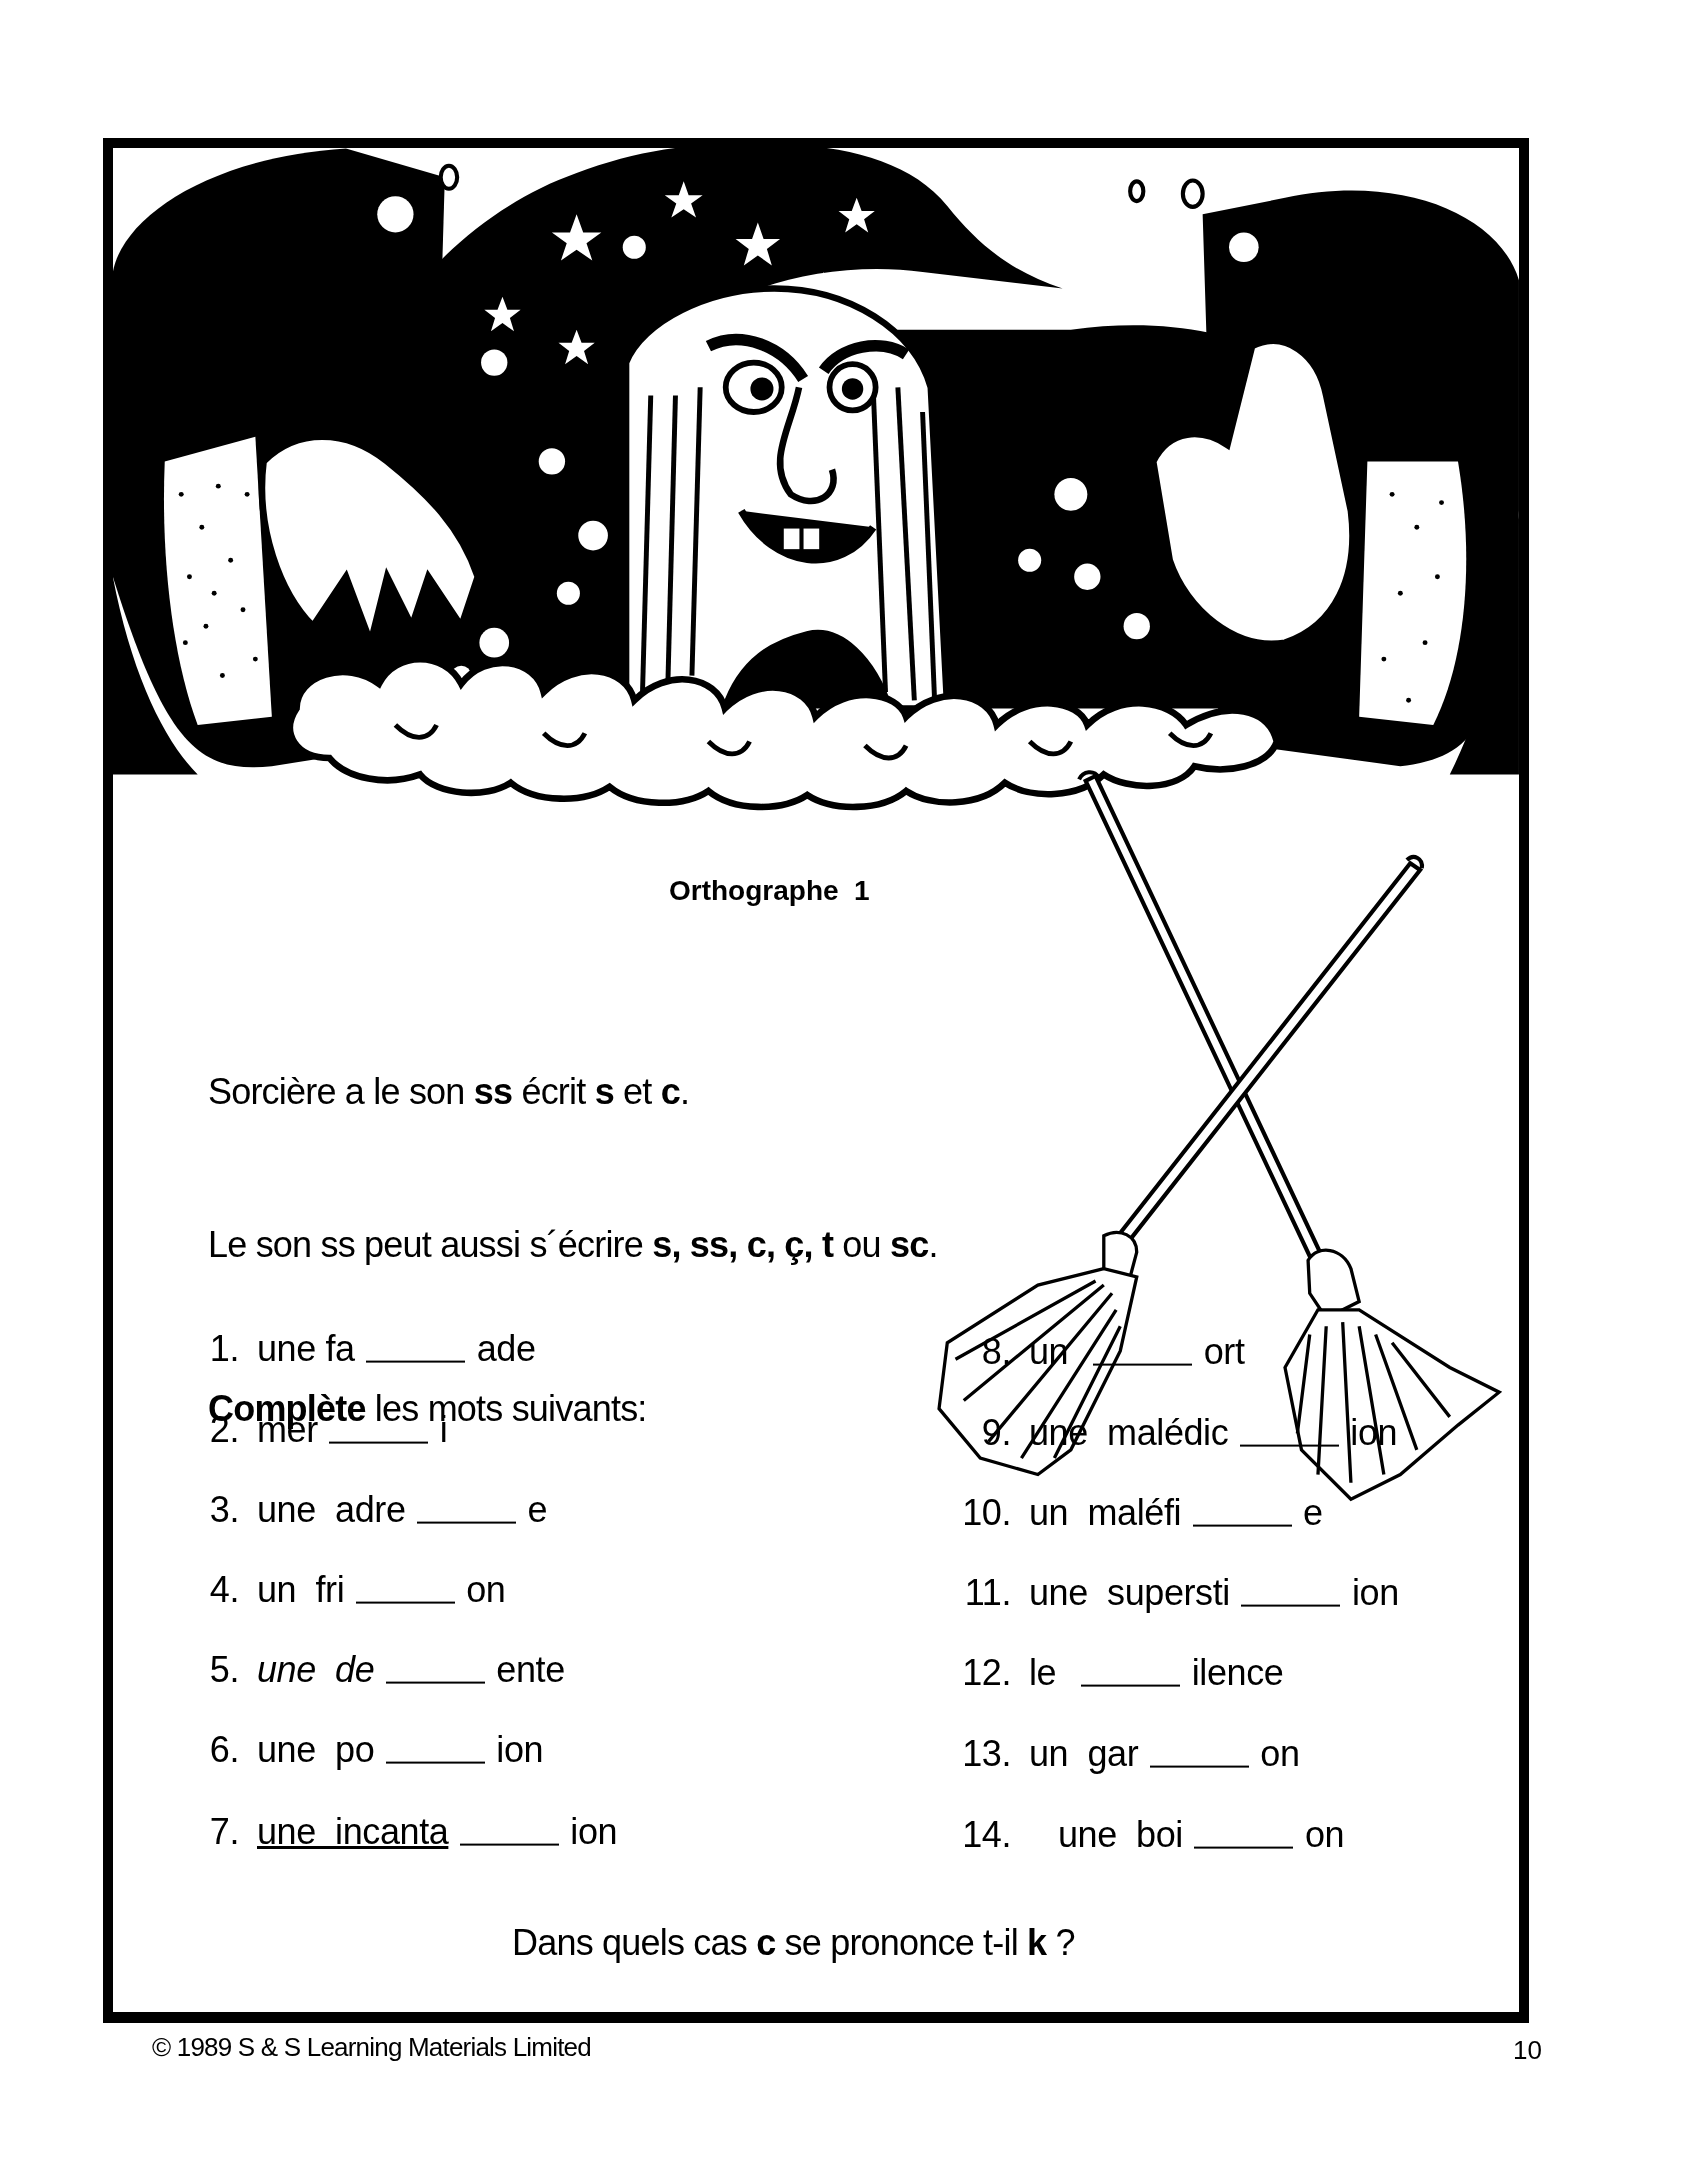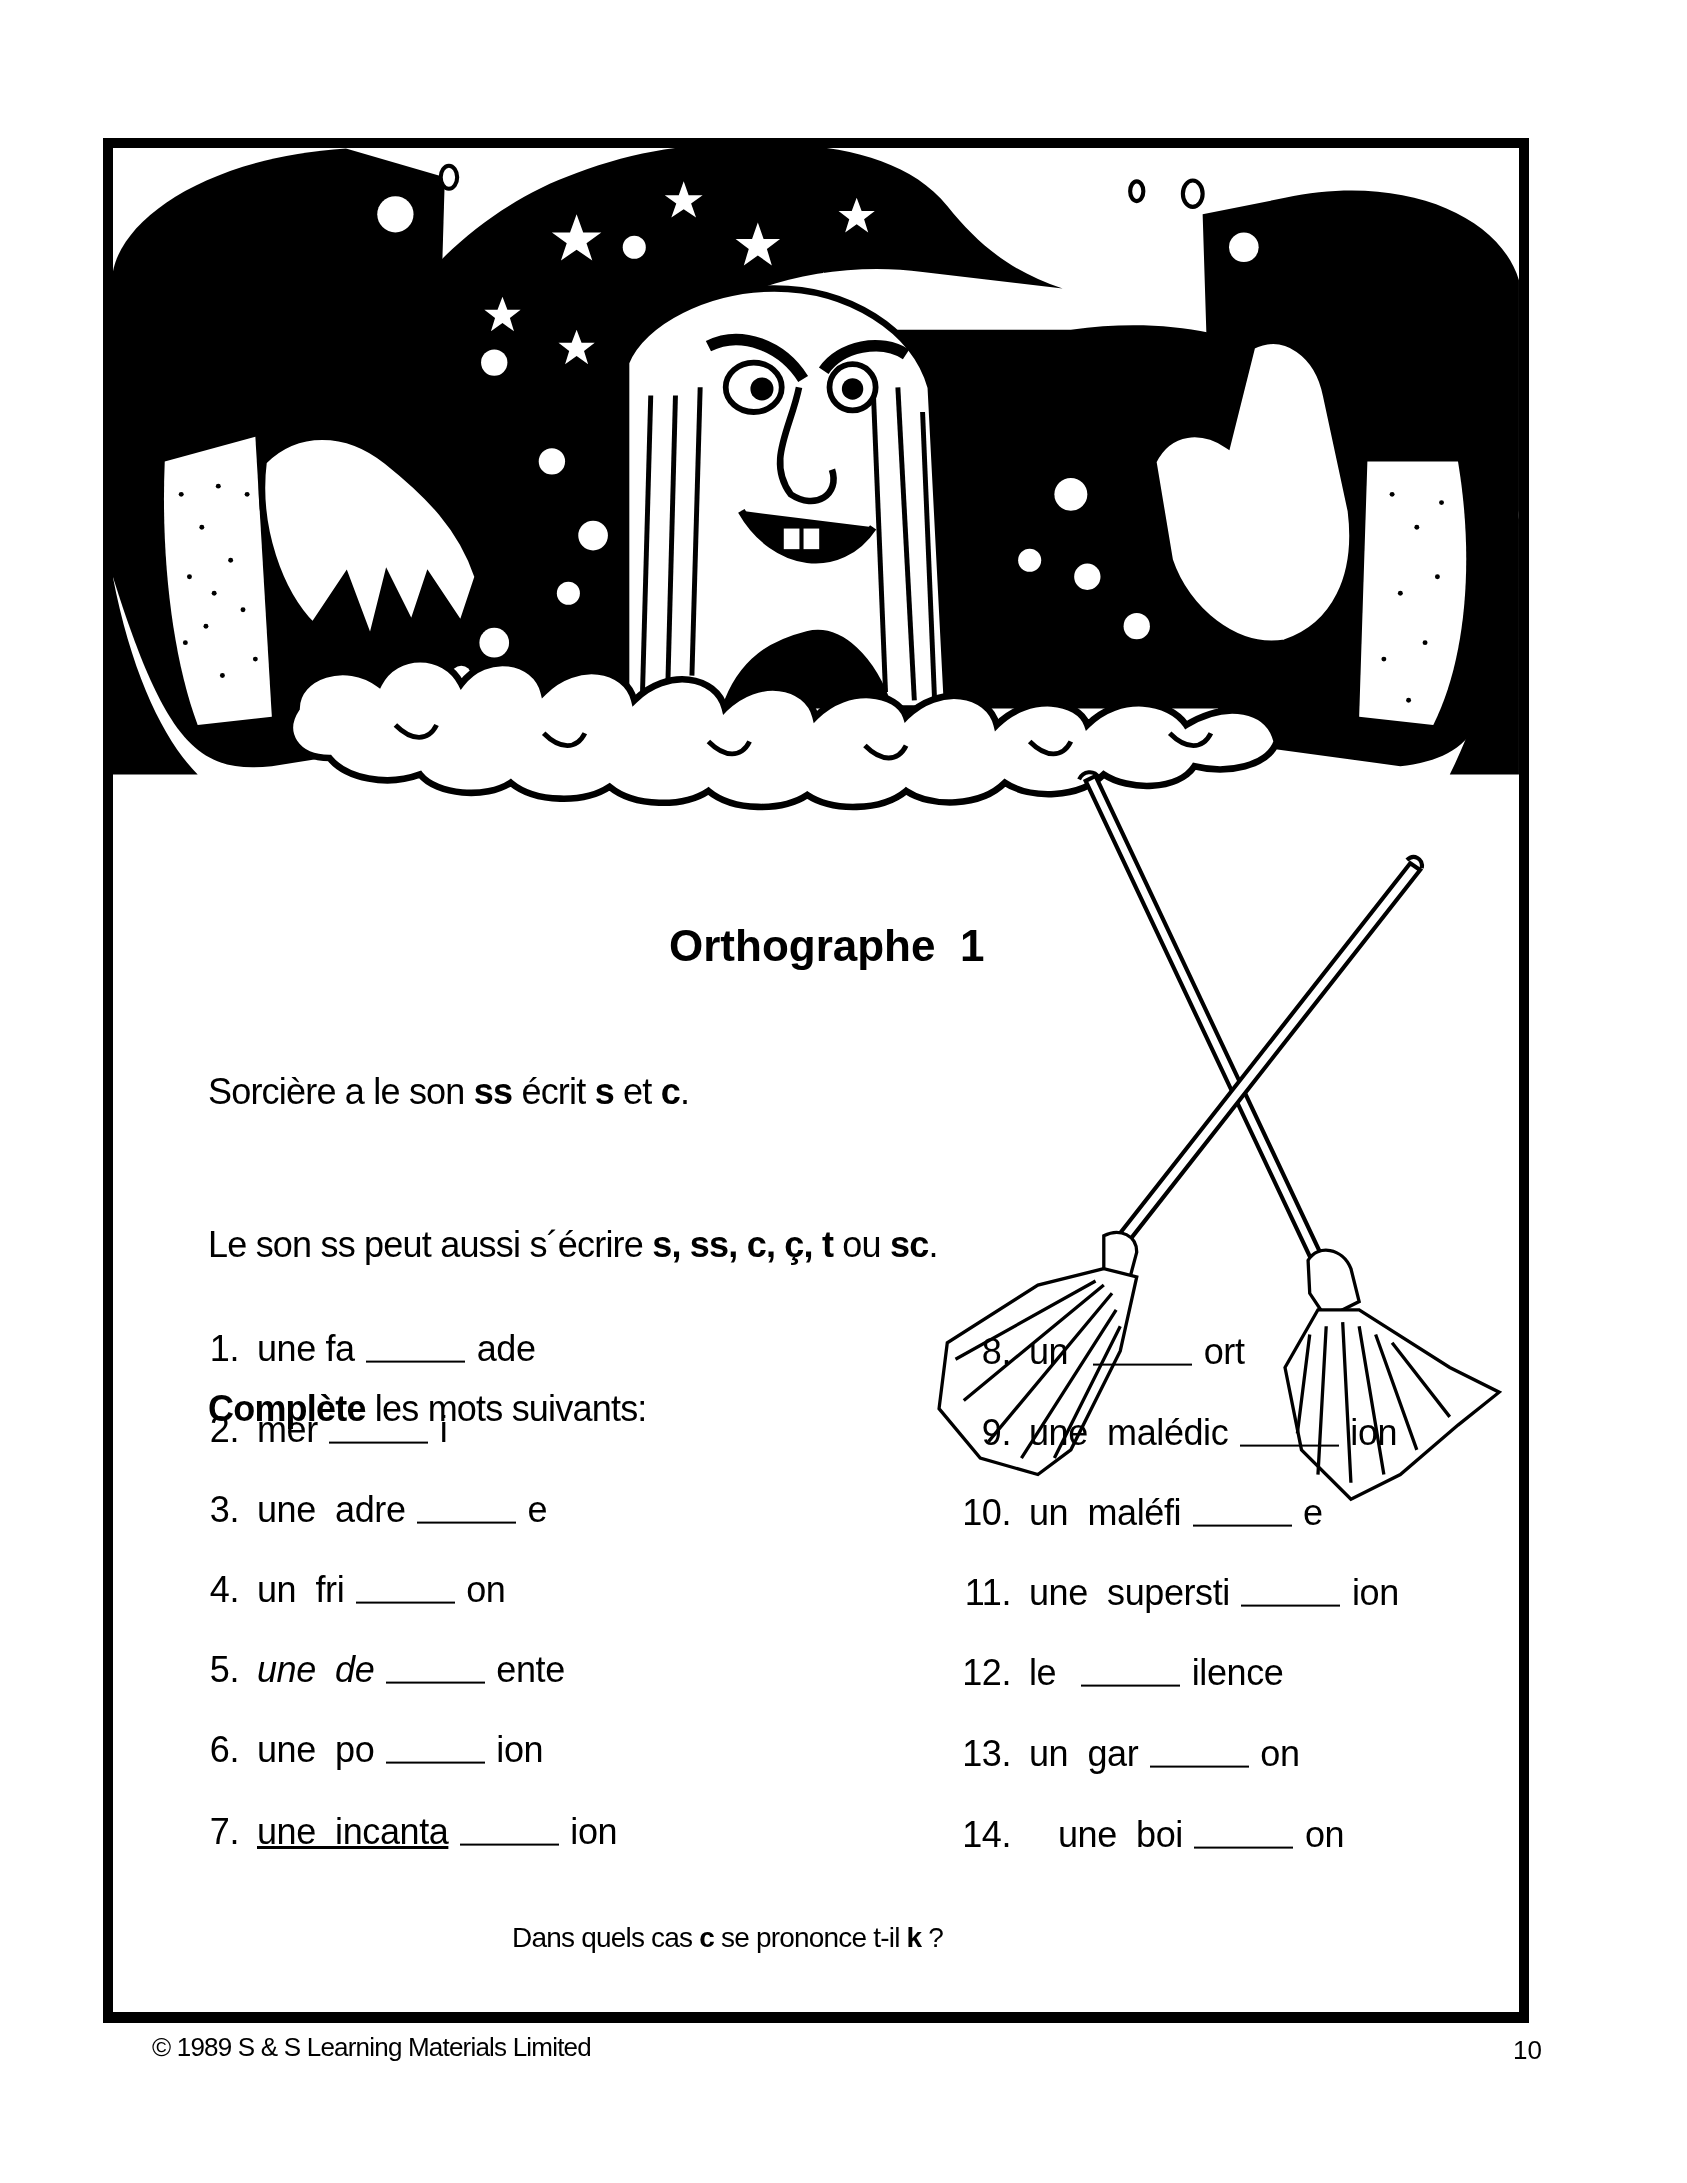--- a/index.html
+++ b/index.html
@@ -2,30 +2,30 @@
 <html style="font-size:13px"><head>
   <meta charset="utf-8">
   <style>
     html, body { margin: 0; padding: 0; background: #ffffff; }
     body { width: 1687px; height: 2183px; position: relative; overflow: hidden;
            font-family: "Liberation Sans", "DejaVu Sans", sans-serif; color: #000; }
     .frame { position: absolute; left: 103px; top: 138px; width: 1426px; height: 1885px;
              box-sizing: border-box; border: 10px solid #000; border-bottom-width: 11.5px; }
     .illus { position: absolute; left: 0; top: 0; }
     .abs { position: absolute; white-space: nowrap; }
-    .title { font-size: 44px; font-weight: bold; letter-spacing: 0px; margin-top: 46px; }
+    .title { font-size: 28px; font-weight: bold; letter-spacing: 0px; }
     .body-text { font-size: 36px; letter-spacing: -0.8px; }
     .body-text b { font-weight: bold; }
     .item { font-size: 36px; letter-spacing: -0.4px; display: flex; align-items: baseline; }
     .item .num { display: inline-block; text-align: right; margin-right: 18px; }
     .item .blank { display: inline-block; width: 99px; border-bottom: 2.5px solid #000;
                    margin: 0 11.5px; height: 0.8px; transform: translateY(1.6px); }
     .left-col .num { width: 48px; }
     .right-col .num { width: 64px; }
-    .question { font-size: 28px; letter-spacing: -0.8px; }
+    .question { font-size: 36px; letter-spacing: -0.8px; }
     .footer { font-size: 26px; letter-spacing: -0.8px; }
     .pagenum { font-size: 26px; }
   </style>
 </head>
 <body>
 
 <div class="frame"></div>
 
 <svg class="illus" width="1687" height="824" viewBox="0 0 2048 1000">
 

